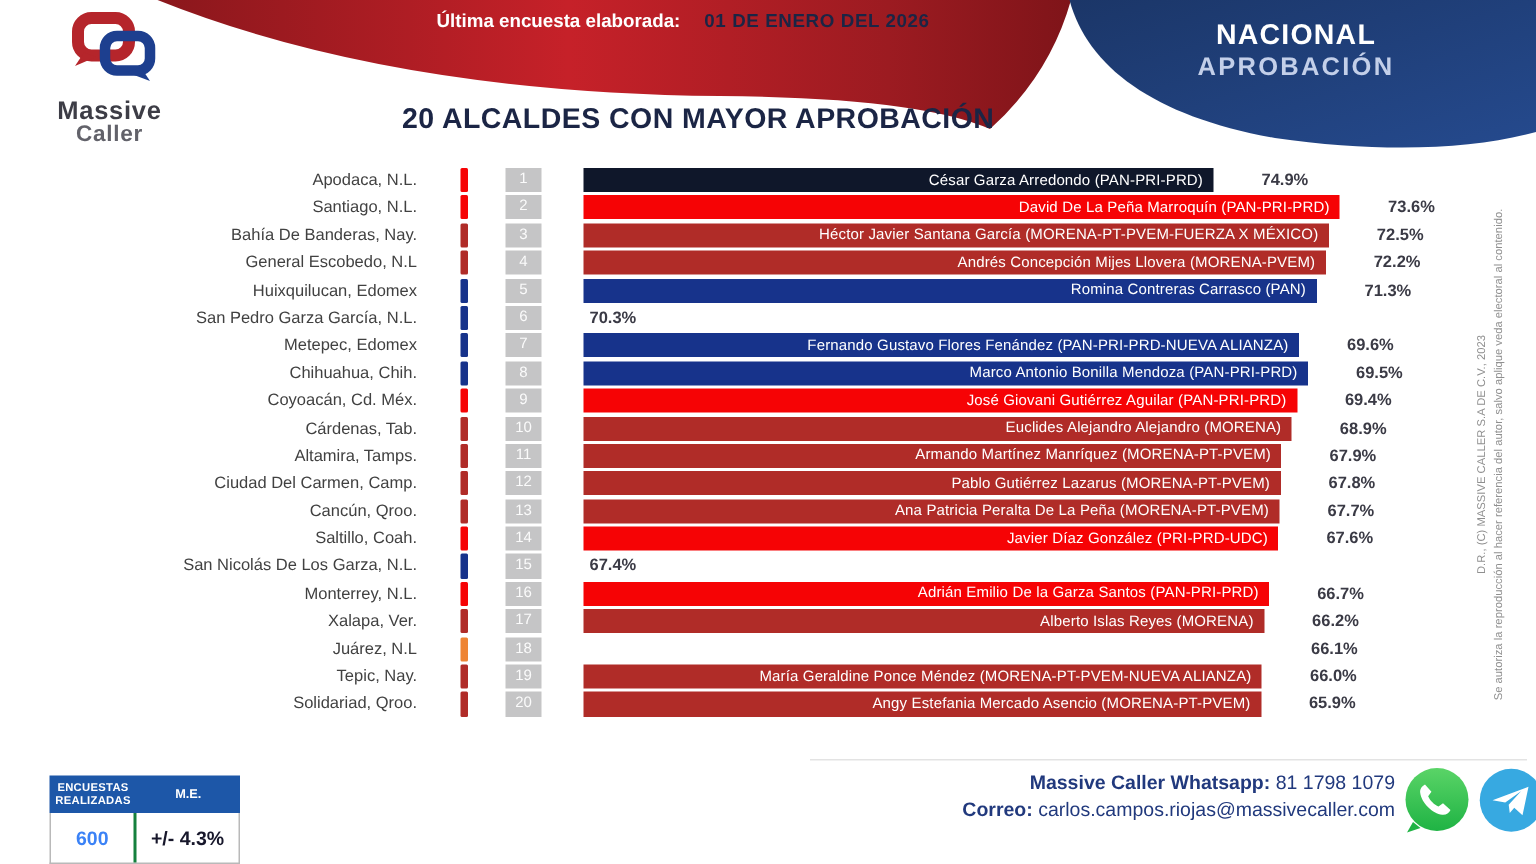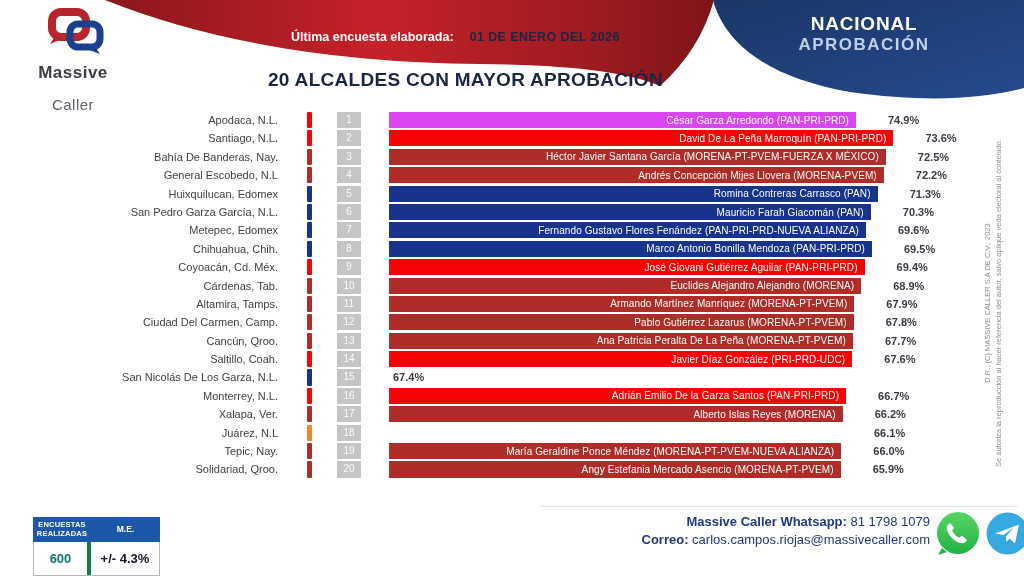--- a/index.html
+++ b/index.html
@@ -4,34 +4,34 @@
 <style>
   * { margin:0; padding:0; box-sizing:border-box; }
   html,body { width:1024px; height:576px; }
   body {
     position:relative; overflow:hidden; background:#ffffff;
     font-family:"Liberation Sans", sans-serif;
   }
   
   .banners { position:absolute; top:0; left:0; width:1024px; height:130px; }
   .banner-date {
-    position:absolute; top:30px; left:291px; display:flex; gap:16px; align-items:flex-start;
+    position:absolute; top:7px; left:291px; display:flex; gap:16px; align-items:flex-start;
     font-size:12.5px; font-weight:bold;
   }
   .banner-date .lbl { color:#ffffff; }
   .banner-date .val { color:#1b2545; letter-spacing:0.4px; }
   .banner-region {
     position:absolute; top:13px; left:706px; width:316px; text-align:center; line-height:1.18;
   }
   .banner-region .r1 { color:#ffffff; font-size:19px; font-weight:800; letter-spacing:0.8px; }
   .banner-region .r2 { color:#c3cfe9; font-size:17px; font-weight:600; letter-spacing:1.5px; }
   
   .logo { position:absolute; top:8px; left:18px; width:110px; text-align:center; }
   .logo .l1 { font-size:17px; font-weight:600; color:#3d3d46; letter-spacing:0.5px; line-height:1.0; }
-  .logo .l2 { font-size:15px; font-weight:400; color:#62626a; letter-spacing:0.5px; line-height:1.1;margin-top:16px; }
+  .logo .l2 { font-size:15px; font-weight:700; color:#62626a; letter-spacing:0.5px; line-height:1.1; }
   
   .page-title {
     position:absolute; top:69px; left:268px;
     font-size:19px; font-weight:800; color:#1b2545; letter-spacing:0.3px;
   }
   
   .rows { position:absolute; top:112px; left:0; width:1010px; display:flex; flex-direction:column; gap:2.3px; }
   .row { display:flex; align-items:stretch; height:16.1px;gap:24px; }
   .row .city {
     width:278px; text-align:right; font-size:11px; color:#414141;
@@ -57,22 +57,22 @@
   .stats .hdr { display:flex; background:#1d57a8; color:#ffffff;margin-top:20px; }
   .stats .hdr .c1 {
     width:58px; font-size:7.5px; font-weight:bold; text-align:center; line-height:1.25;
     padding:3px 2px; letter-spacing:0.2px;
   }
   .stats .hdr .c2 {
     width:69px; font-size:8.5px; font-weight:bold; text-align:center; align-self:center;
   }
   .stats .vals { display:flex; background:#ffffff; border:1px solid #b9b9b9; border-top:none; }
   .stats .vals .c1 {
-    width:57px; font-size:13px; font-weight:bold; color:#0f766e; text-align:center;
-    padding:9px 0; border-right:4px solid #15803d;
+    width:57px; font-size:13px; font-weight:bold; color:#3b82f6; text-align:center;
+    padding:9px 0; border-right:2px solid #15803d;
   }
   .stats .vals .c2 { width:68px; font-size:13px; font-weight:bold; color:#17172b; text-align:center; padding:9px 0; }
   
   .footer-line { position:absolute; left:540px; top:506px; width:478px; height:1px; background:#e3e3e3; }
   .contact { position:absolute; left:540px; top:513px; width:390px; text-align:right; line-height:1.4; }
   .contact .line { font-size:13px; color:#21397d; white-space:nowrap; }
   .contact .b { font-weight:bold; }
   .social { position:absolute; top:510px; left:934px; display:flex; gap:5px; align-items:center; }
   
   .copyright {
@@ -124,21 +124,21 @@
   <div class="l2">Caller</div>
 </div>
 
 <div class="page-title">20 ALCALDES CON MAYOR APROBACIÓN</div>
 
 <div class="rows">
   <div class="row">
     <div class="city">Apodaca, N.L.</div>
     <div class="accent" style="background: rgb(246, 3, 5);"></div>
     <div class="rank">1</div>
-    <div class="bar" style="background: #d946ef; width: 467px;">
+    <div class="bar" style="background: #0f172a; width: 420px;">
       <span class="cand">César Garza Arredondo (PAN-PRI-PRD)</span>
     </div>
     <div class="pct">74.9%</div>
   </div>
 
   <div class="row">
     <div class="city">Santiago, N.L.</div>
     <div class="accent" style="background: rgb(246, 3, 5);"></div>
     <div class="rank">2</div>
     <div class="bar" style="background: rgb(246, 3, 5); width: 504.405px;">
@@ -174,23 +174,20 @@
     <div class="bar" style="background: rgb(23, 51, 139); width: 488.643px;">
       <span class="cand">Romina Contreras Carrasco (PAN)</span>
     </div>
     <div class="pct">71.3%</div>
   </div>
 
   <div class="row">
     <div class="city">San Pedro Garza García, N.L.</div>
     <div class="accent" style="background: rgb(23, 51, 139);"></div>
     <div class="rank">6</div>
-    <div class="bar" style="background: rgb(23, 51, 139); width: 481.789px;">
-      <span class="cand">Mauricio Farah Giacomán (PAN)</span>
-    </div>
     <div class="pct">70.3%</div>
   </div>
 
   <div class="row">
     <div class="city">Metepec, Edomex</div>
     <div class="accent" style="background: rgb(23, 51, 139);"></div>
     <div class="rank">7</div>
     <div class="bar" style="background: rgb(23, 51, 139); width: 476.992px;">
       <span class="cand">Fernando Gustavo Flores Fenández (PAN-PRI-PRD-NUEVA ALIANZA)</span>
     </div>

